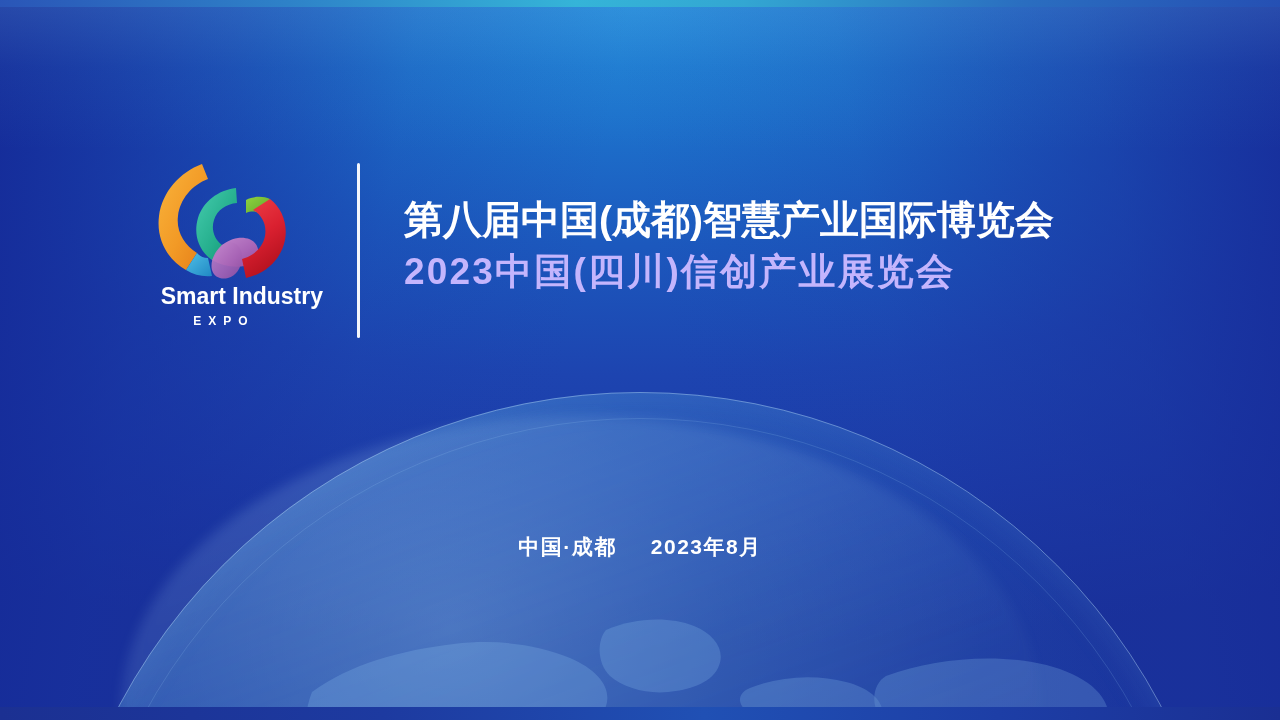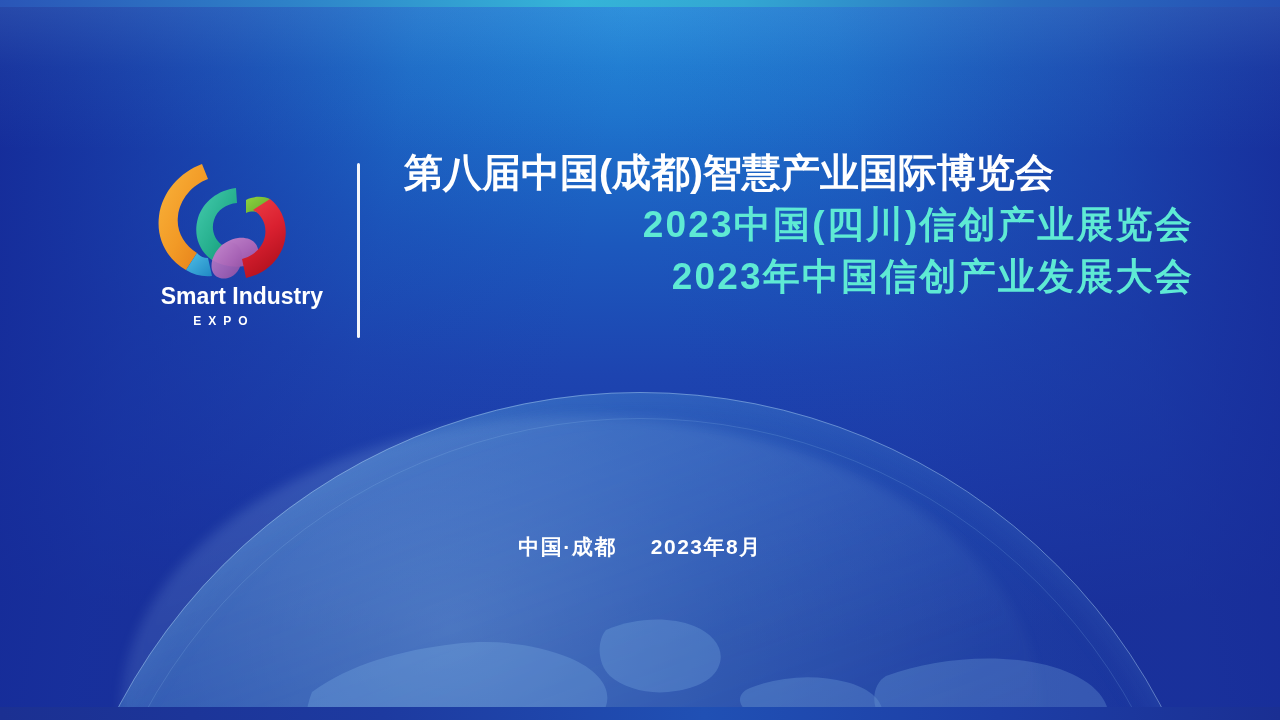--- a/index.html
+++ b/index.html
@@ -151,36 +151,36 @@
     position:absolute;
     left:404px; top:150px;
     width:790px;
   }
   .t-cn1 {
     color:#ffffff;
     font-size:39px; font-weight:700;
     line-height:46px;
     letter-spacing:0px;
     white-space:nowrap;
+    margin-top:47px;
   }
   .t-en {
     color:#ffffff;
     font-size:20.5px; font-weight:700;
     line-height:26px;
     letter-spacing:-0.1px;
     white-space:nowrap;
     margin-top:2px;
   }
   .t-cn2, .t-cn3 {
-    color:#5eead4;
+    color:#c4b5fd;
     font-size:37px; font-weight:700;
     line-height:52px;
     letter-spacing:2.2px;
     white-space:nowrap;
-    text-align:right;
   }
   .t-cn2 { margin-top:3px; }
 
   
   .footline {
     position:absolute;
     left:0; right:0; top:533px;
     text-align:center;
     color:#ffffff;
     font-size:21px; font-weight:700;
@@ -320,20 +320,19 @@
     </div>
     <div class="logo-word">Smart Industry</div>
     <div class="logo-sub">EXPO</div>
   </div>
 
   <div class="divider"></div>
 
   <div class="titles">
     <div class="t-cn1">第八届中国(成都)智慧产业国际博览会</div>
     <div class="t-cn2">2023中国(四川)信创产业展览会</div>
-    <div class="t-cn3">2023年中国信创产业发展大会</div>
   </div>
 
   <div class="footline">
     <span>中国·成都</span><span class="gap"></span><span>2023年8月</span>
   </div>
 
 </div>
 
 </body></html>

